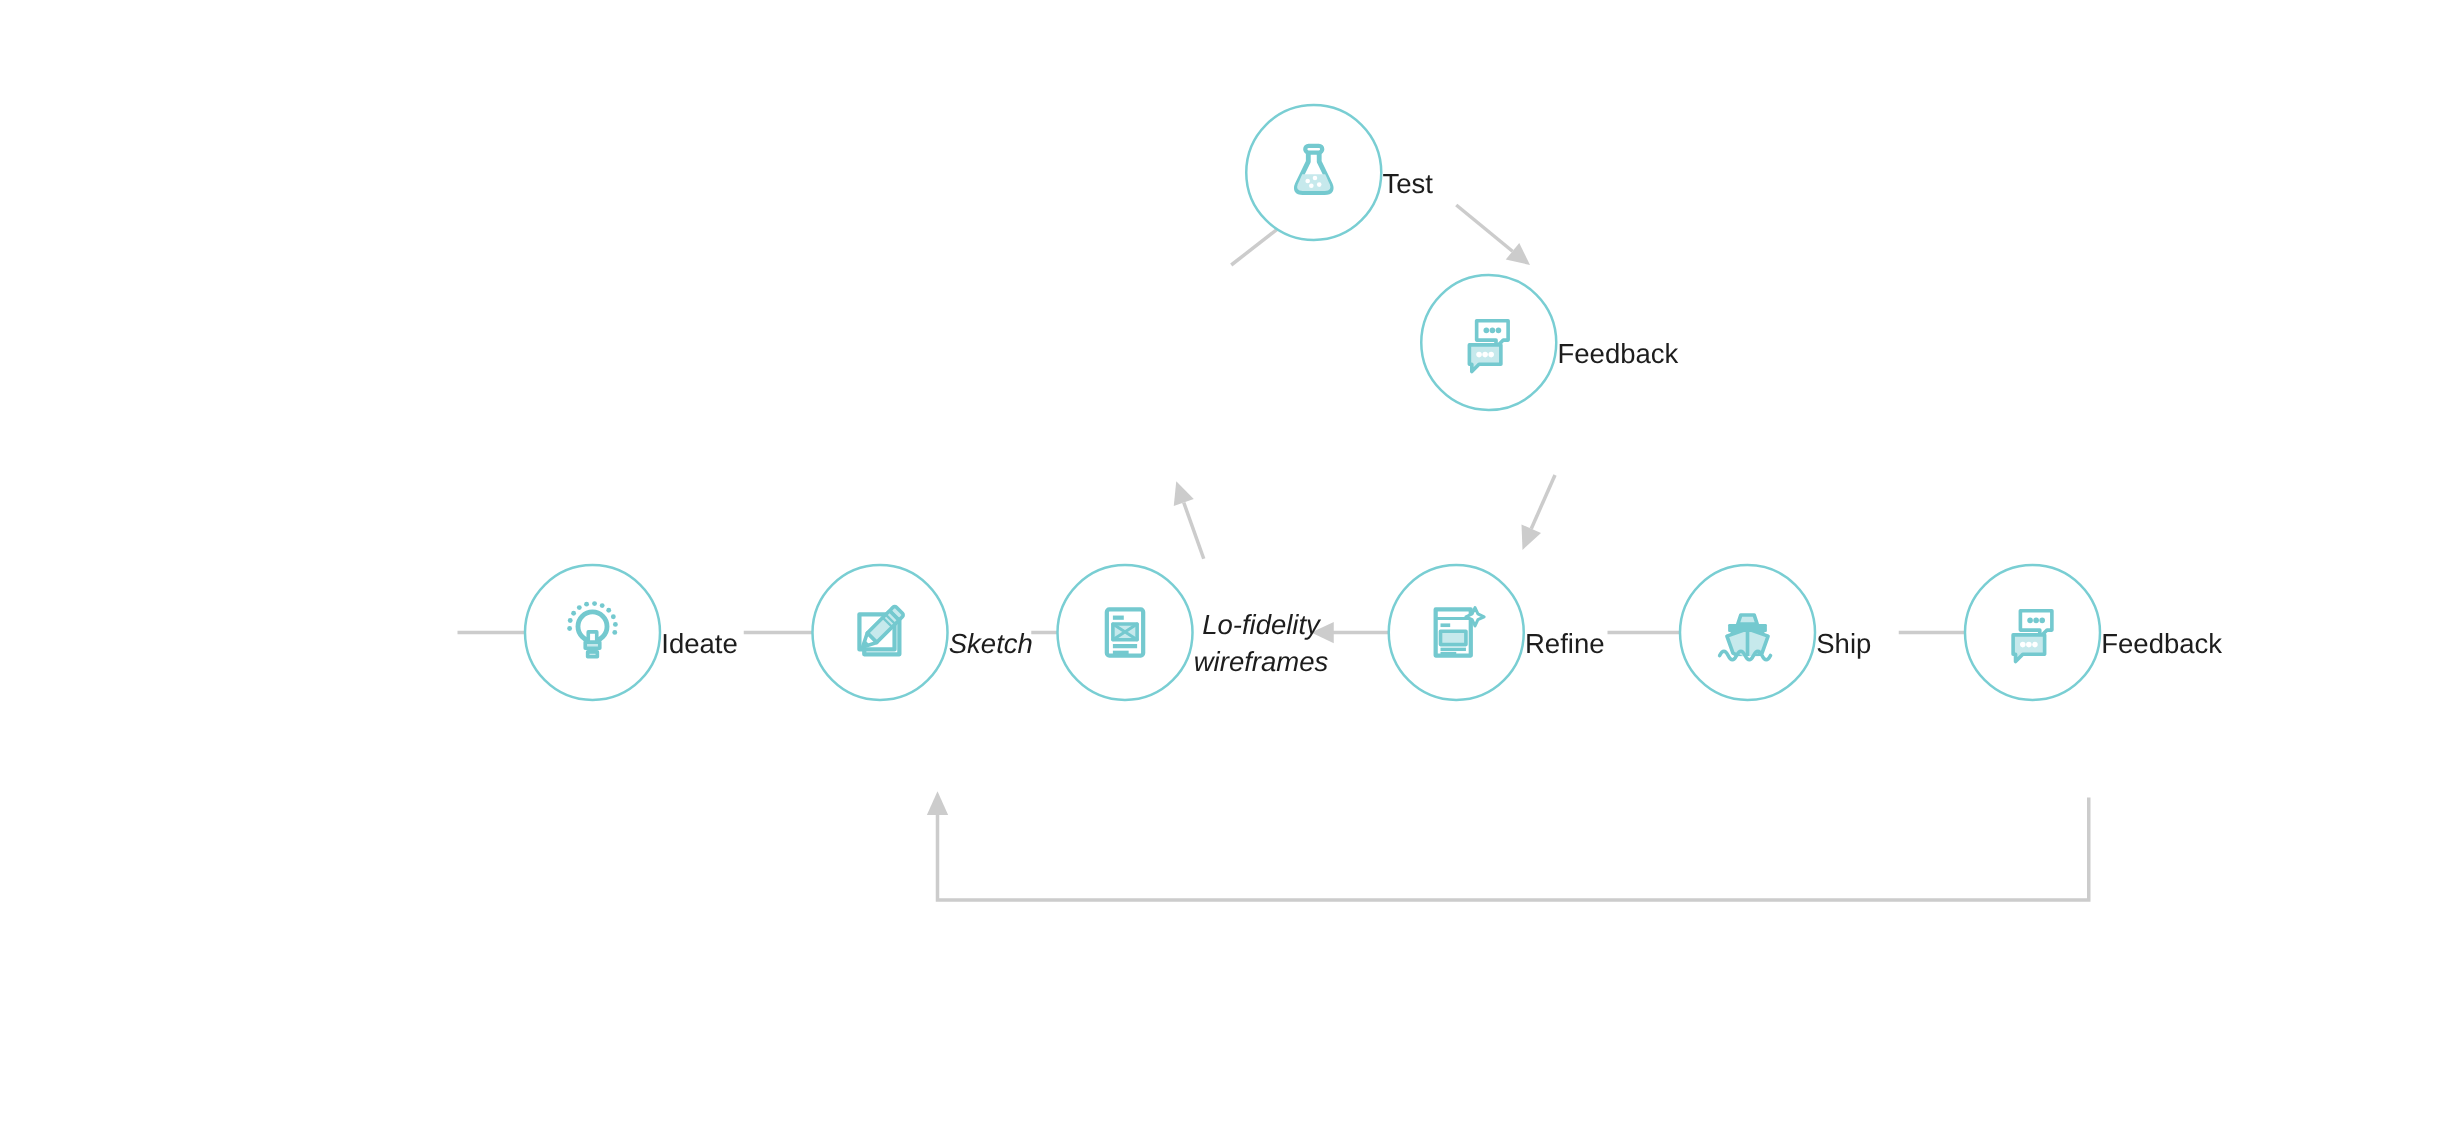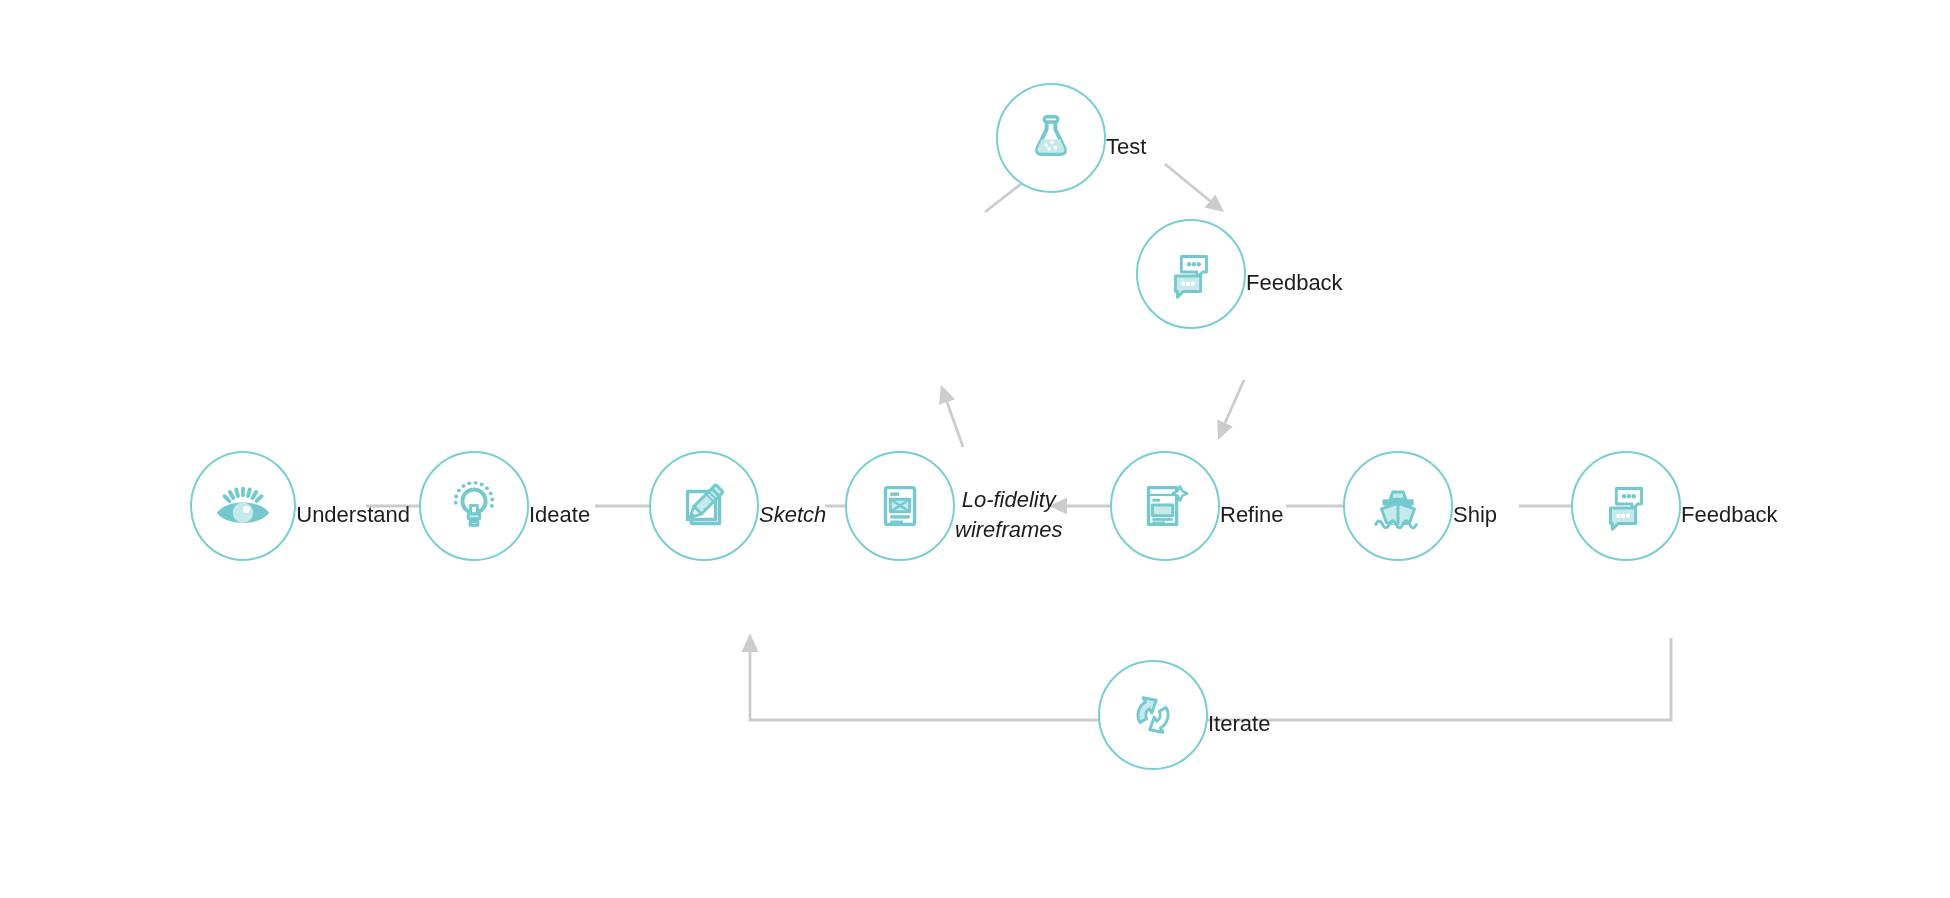--- a/index.html
+++ b/index.html
@@ -66,39 +66,20 @@
       <line x1="1244" y1="380" x2="1225" y2="423"></line>
         <polygon points="1218,440 1232.8,426.4 1217.2,419.6"></polygon>
     </g>
 
     <g>
       <polyline points="1671,638 1671,720 750,720 750,652"></polyline>
       <polygon points="741.5,652 758.5,652 750,633"></polygon>
     </g>
   </svg>
 
-  <div class="node" style="left:190px;top:451px;">
-    <div class="circle">
-      <svg width="62" height="62" viewBox="0 0 64 64">
-        <g class="ic sw4">
-          <line x1="17.9" y1="26.9" x2="12.9" y2="21.9"></line>
-            <line x1="22" y1="23.7" x2="18.5" y2="17.6"></line>
-          <line x1="26.8" y1="21.7" x2="25" y2="14.9"></line>
-            <line x1="32" y1="21" x2="32" y2="14"></line>
-          <line x1="37.2" y1="21.7" x2="39" y2="14.9"></line>
-            <line x1="42" y1="23.7" x2="45.5" y2="17.6"></line>
-          <line x1="46.1" y1="26.9" x2="51.1" y2="21.9"></line>
-        </g>
-        <path class="fa" d="M5 39 C15 25 49 25 59 39 C49 53 15 53 5 39 Z"></path>
-        <circle class="fl" cx="32" cy="39" r="10.5" style="stroke:none"></circle>
-        <circle class="fwh" cx="35.5" cy="35.5" r="3.5"></circle>
-      </svg>
-    </div>
-    <div class="node-label">Understand</div>
-  </div>
 
   <div class="node" style="left:419px;top:451px;">
     <div class="circle">
       <svg width="62" height="62" viewBox="0 0 64 64">
         <g class="fa">
           <circle cx="13.1" cy="28.7" r="2"></circle>
             <circle cx="13.6" cy="22.1" r="2"></circle>
             <circle cx="16.4" cy="16.1" r="2"></circle>
           <circle cx="21.1" cy="11.4" r="2"></circle>
             <circle cx="27.1" cy="8.6" r="2"></circle>
@@ -232,25 +213,14 @@
         <g class="fwh">
             <circle cx="24" cy="42" r="2.3"></circle>
             <circle cx="29" cy="42" r="2.3"></circle>
             <circle cx="34" cy="42" r="2.3"></circle>
           </g>
       </svg>
     </div>
     <div class="node-label">Feedback</div>
   </div>
 
-  <div class="node" style="left:1098px;top:660px;">
-    <div class="circle">
-      <svg width="62" height="62" viewBox="0 0 64 64">
-        <g transform="rotate(-30 32 32)">
-          <path class="ic sw3 fw" d="M47.5 32 A15.5 15.5 0 0 1 32 47.5 L32 52.5 L21.5 43.5 L32 34.5 L32 39.5 A7.5 7.5 0 0 0 39.5 32 Z"></path>
-          <path class="ic sw3 fl" transform="rotate(180 32 32)" d="M47.5 32 A15.5 15.5 0 0 1 32 47.5 L32 52.5 L21.5 43.5 L32 34.5 L32 39.5 A7.5 7.5 0 0 0 39.5 32 Z"></path>
-        </g>
-      </svg>
-    </div>
-    <div class="node-label">Iterate</div>
-  </div>
 
 </div>
 
 </body></html>

